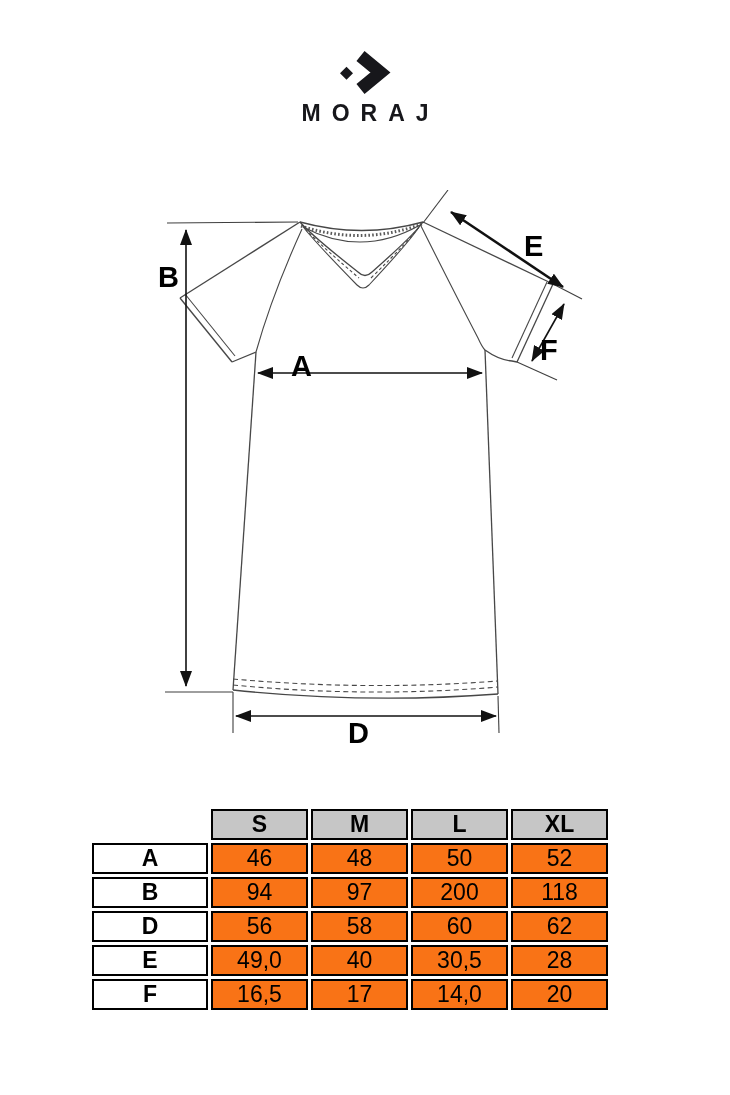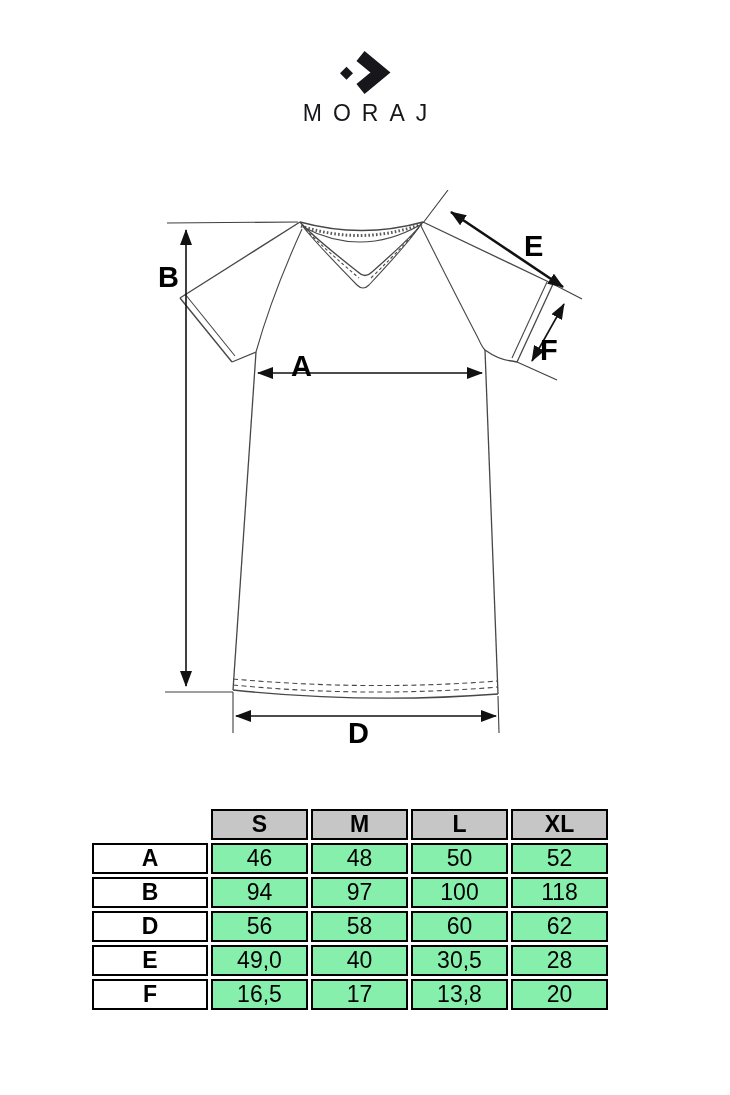--- a/index.html
+++ b/index.html
@@ -3,39 +3,39 @@
 <meta charset="utf-8">
 <style>
   html,body{margin:0;padding:0;}
   body{
     width:730px;height:1095px;position:relative;background:#ffffff;
     font-family:"Liberation Sans",sans-serif;overflow:hidden;color:#000;
   }
   .logo-icon{position:absolute;left:335px;top:45px;}
   .logo-text{
     position:absolute;left:0;top:100px;width:730px;text-align:center;
-    font-size:23px;font-weight:normal;letter-spacing:11px;text-indent:11px;color:#17171b;
+    font-size:23px;font-weight:bold;letter-spacing:11px;text-indent:11px;color:#17171b;
   }
   .diagram{position:absolute;left:0;top:190px;}
   .garment{stroke:#474747;fill:none;stroke-width:1.3;}
   .garment-thin{stroke:#474747;fill:none;stroke-width:1.1;}
   .dashline{stroke:#474747;fill:none;stroke-width:1.1;stroke-dasharray:5,3.5;}
   .stitch{stroke:#474747;fill:none;stroke-width:1.1;stroke-dasharray:3,2.5;}
   .collarstitch{stroke:#5a5a5a;fill:none;stroke-width:3;stroke-dasharray:1.6,2.2;}
   .meas{stroke:#111;fill:none;stroke-width:1.6;}
   .meas-thick{stroke:#111;fill:none;stroke-width:2.6;}
   .ext{stroke:#3f3f3f;fill:none;stroke-width:1.1;}
   .mlabel{font-family:"Liberation Sans",sans-serif;font-size:29px;font-weight:bold;fill:#000;}
 
   table.size{
     position:absolute;left:89px;top:806px;
     border-collapse:separate;border-spacing:3px;
   }
   table.size th,table.size td{
-    border:2px solid #000;background:#86efac;text-align:center;vertical-align:middle;
+    border:2px solid #000;background:#f97316;text-align:center;vertical-align:middle;
     height:27px;padding:0;font-size:23px;line-height:27px;
   }
   table.size th.colh{width:93px;background:#c6c6c6;font-weight:bold;}
   table.size th.rowh{width:112px;background:#fff;font-weight:bold;}
   table.size td.val{width:93px;font-weight:normal;}
   table.size td.corner{border:none;background:transparent;}
 </style>
 </head>
 <body>
 
@@ -128,38 +128,38 @@
       <th class="rowh">A</th>
       <td class="val">46</td>
       <td class="val">48</td>
       <td class="val">50</td>
       <td class="val">52</td>
     </tr>
     <tr>
       <th class="rowh">B</th>
       <td class="val">94</td>
       <td class="val">97</td>
-      <td class="val">100</td>
+      <td class="val">200</td>
       <td class="val">118</td>
     </tr>
     <tr>
       <th class="rowh">D</th>
       <td class="val">56</td>
       <td class="val">58</td>
       <td class="val">60</td>
       <td class="val">62</td>
     </tr>
     <tr>
       <th class="rowh">E</th>
       <td class="val">49,0</td>
       <td class="val">40</td>
       <td class="val">30,5</td>
       <td class="val">28</td>
     </tr>
     <tr>
       <th class="rowh">F</th>
       <td class="val">16,5</td>
       <td class="val">17</td>
-      <td class="val">13,8</td>
+      <td class="val">14,0</td>
       <td class="val">20</td>
     </tr>
   </tbody>
 </table>
 
 </body></html>

